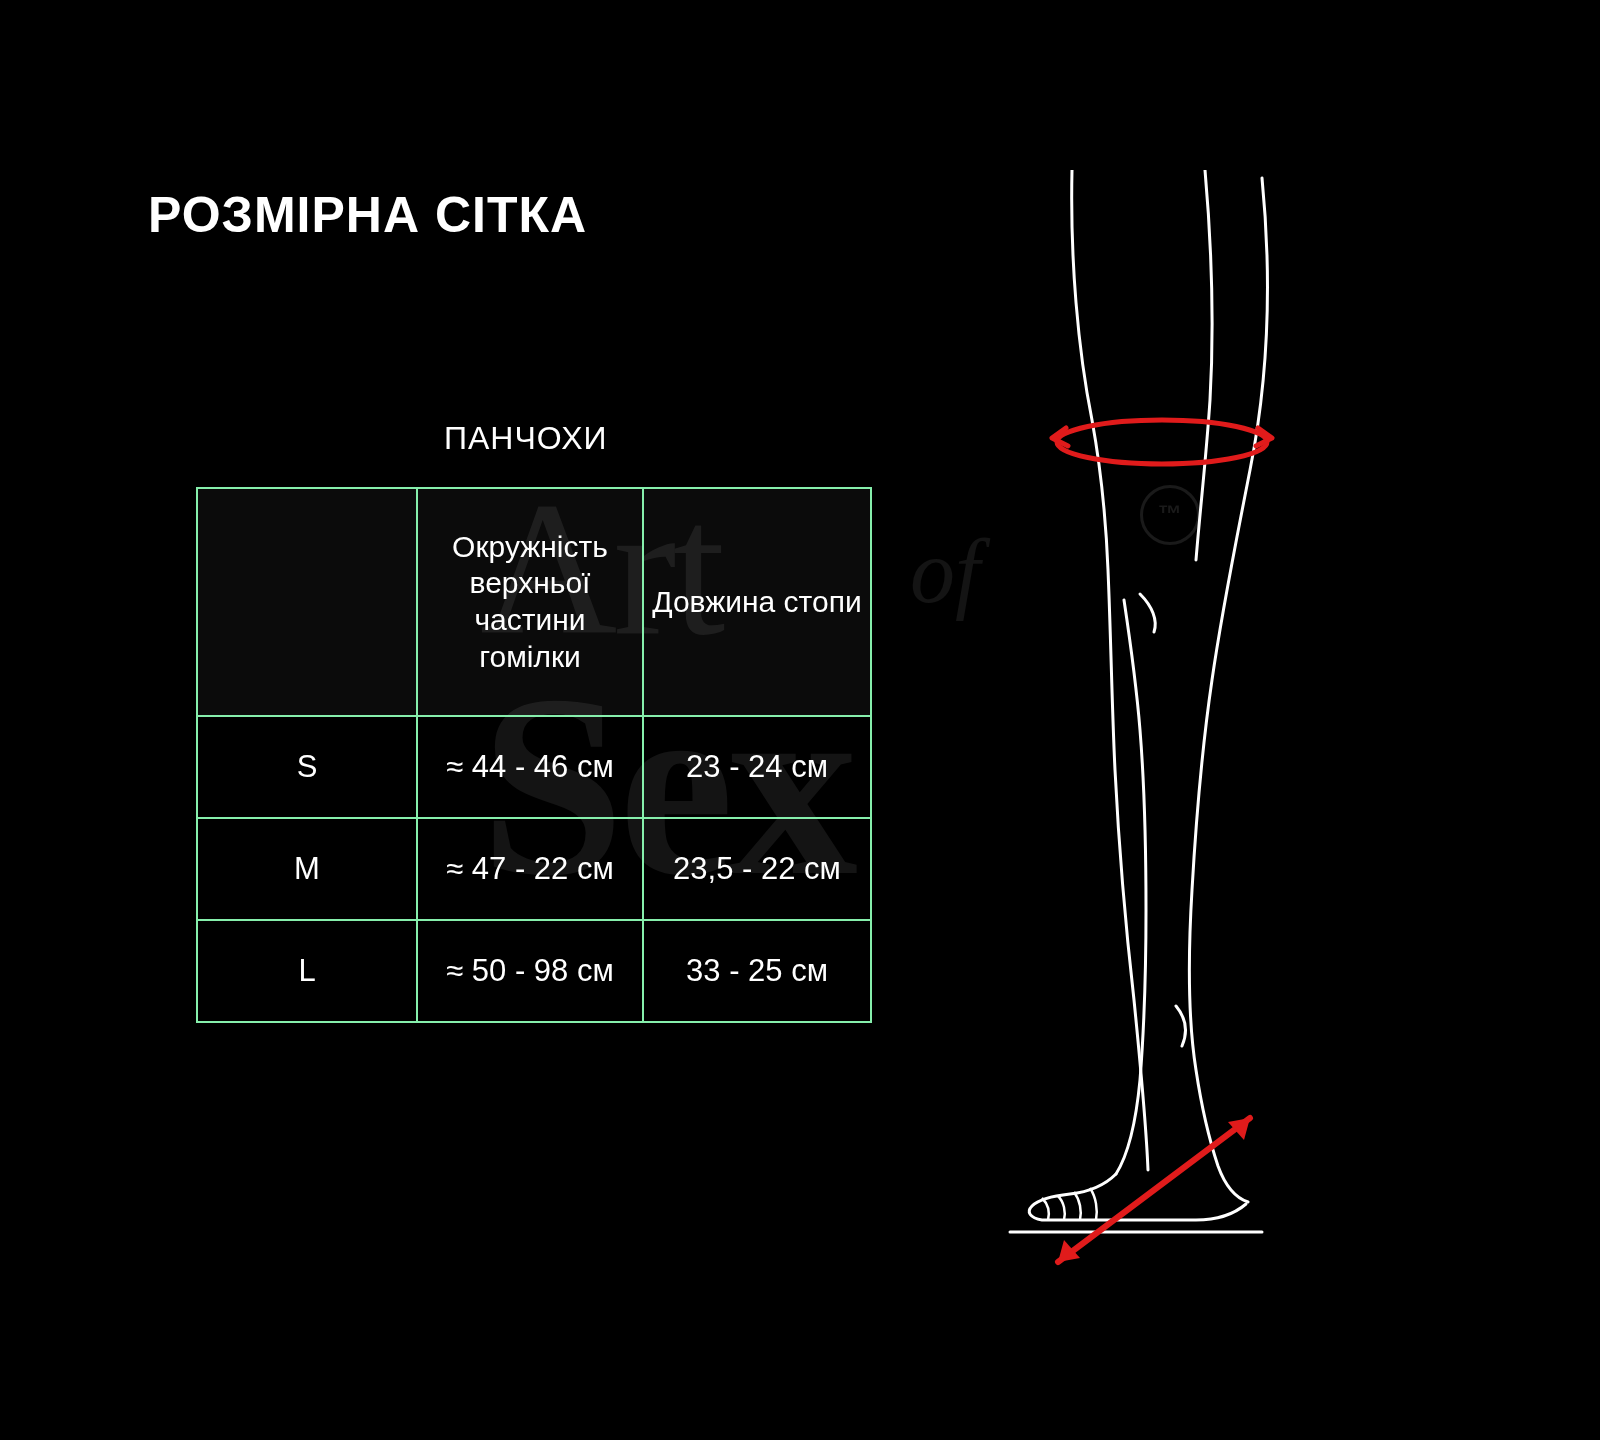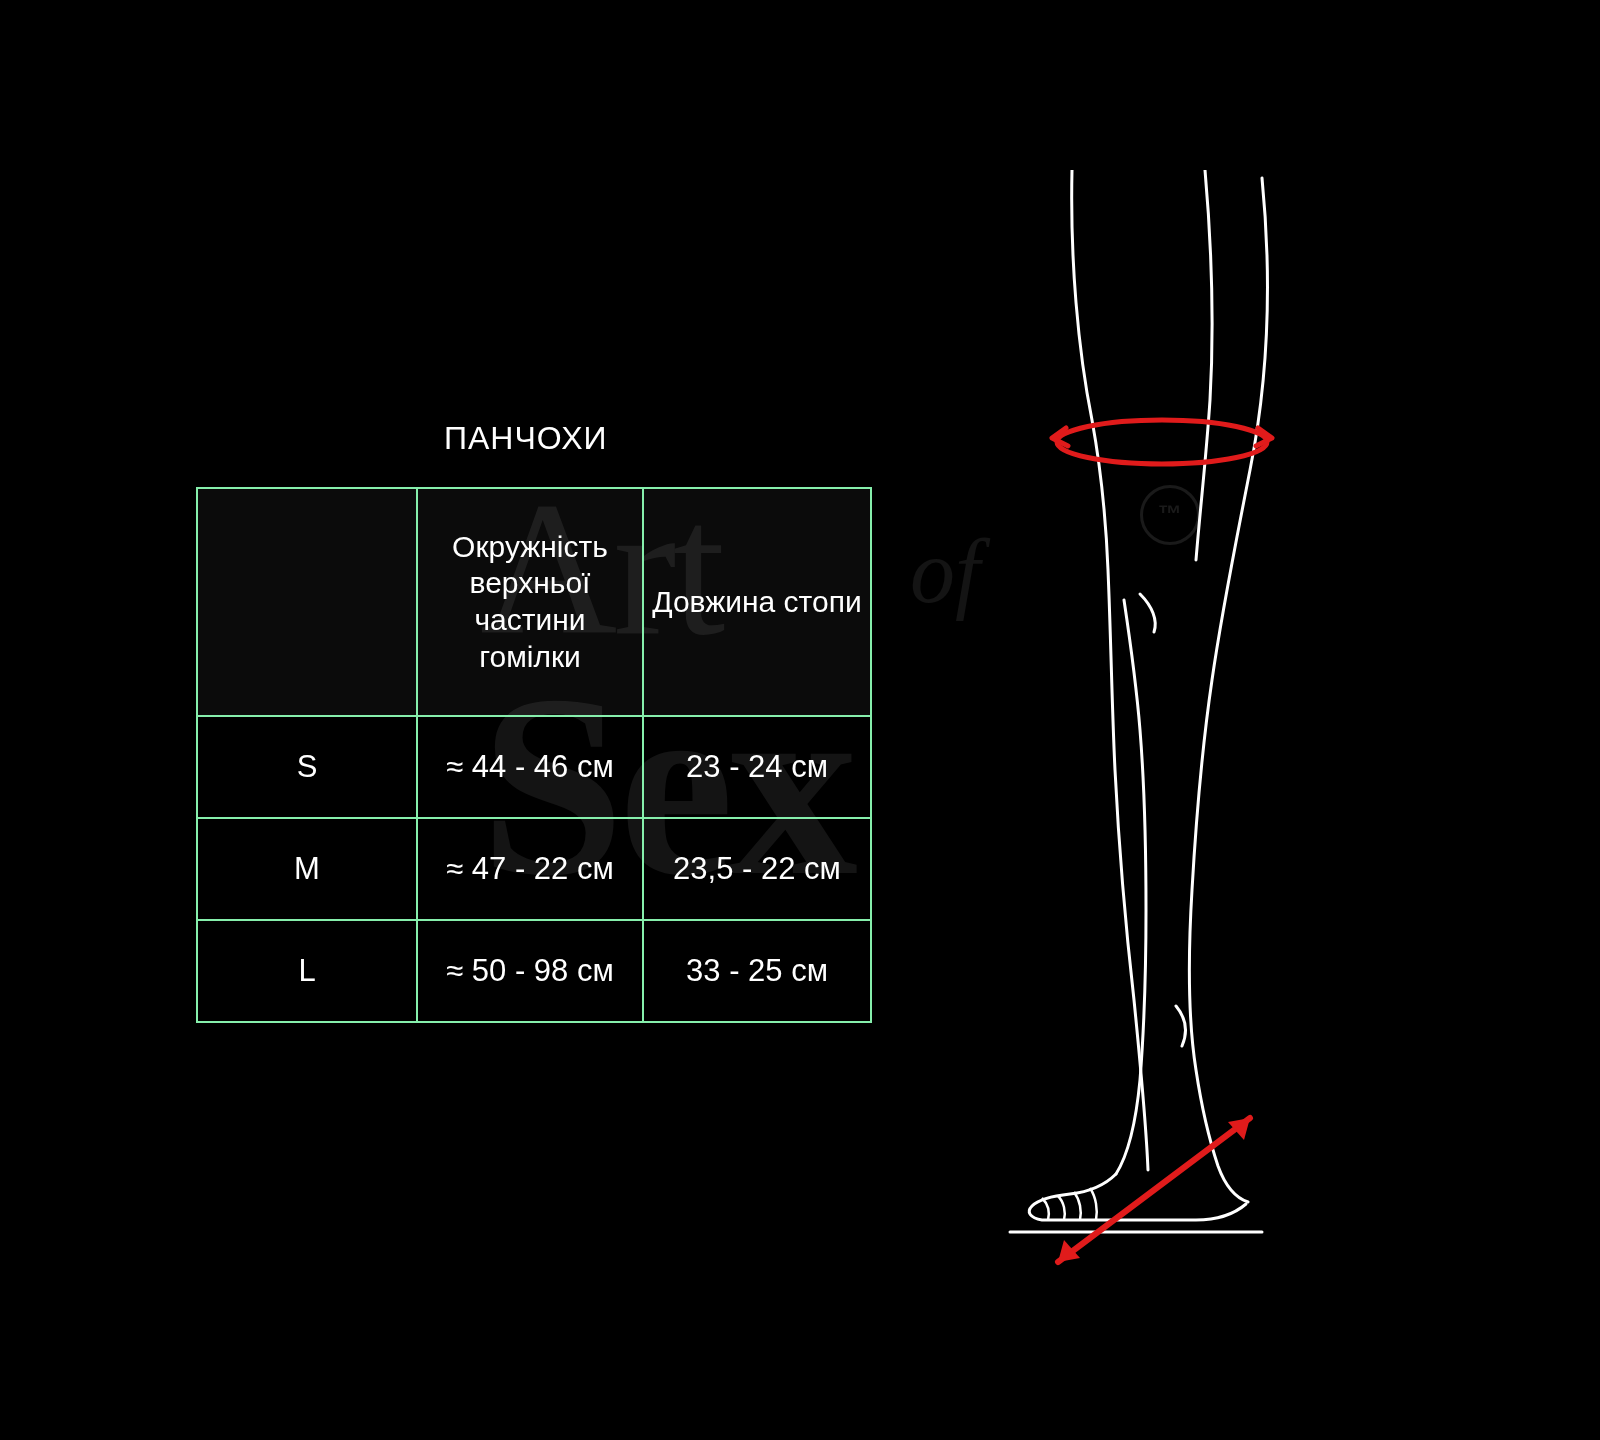--- a/index.html
+++ b/index.html
@@ -145,20 +145,21 @@
 
 <div class="page">
 
   <div class="watermark">
     <div class="wm-art">Art</div>
     <div class="wm-of">of</div>
     <div class="wm-tm">™</div>
     <div class="wm-sex">Sex</div>
   </div>
 
+  <div class="title">РОЗМІРНА СІТКА</div>
 
   <div class="section-label">ПАНЧОХИ</div>
 
   <table class="size-table">
     <thead>
       <tr>
         <th class="blank col-size"></th>
         <th class="col-circ">Окружність верхньої частини гомілки</th>
         <th class="col-foot">Довжина стопи</th>
       </tr>

